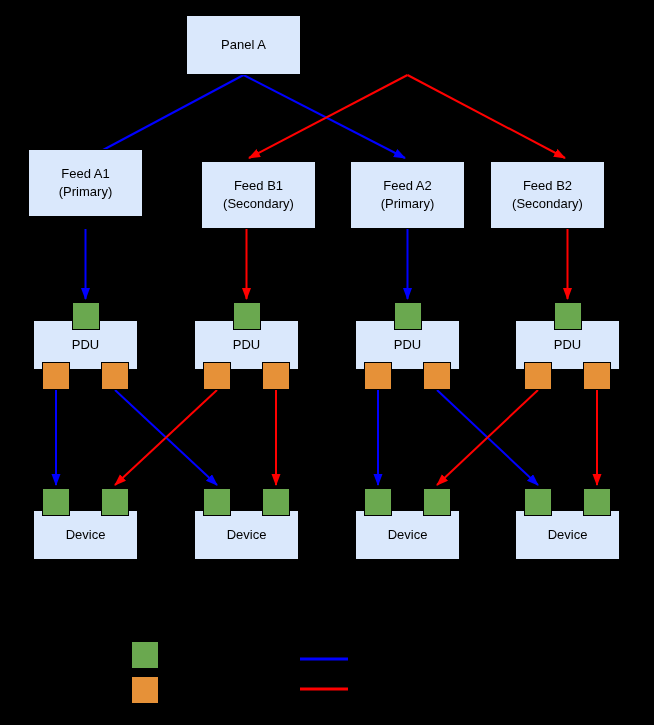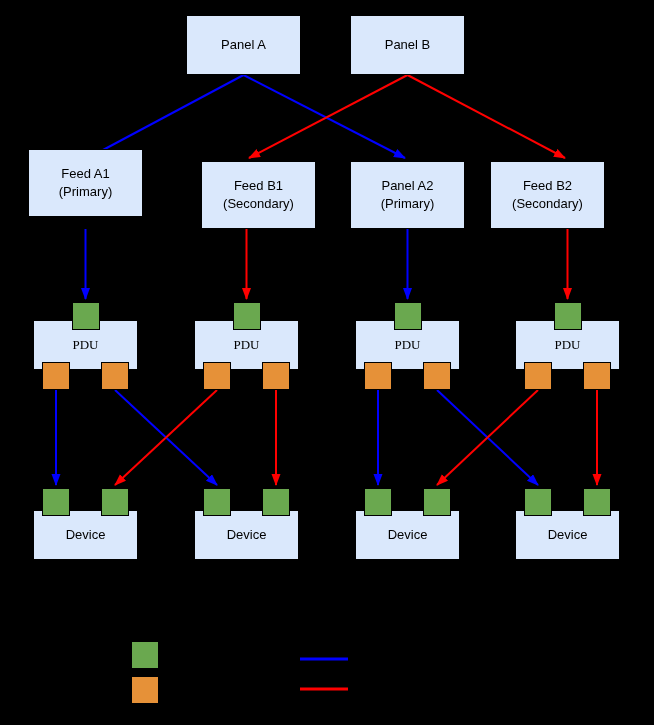--- a/index.html
+++ b/index.html
@@ -25,21 +25,21 @@
     display: flex;
     align-items: center;
     justify-content: center;
     text-align: center;
     color: #000;
     font-size: 13px;
     line-height: 1.35;
   }
   .panel  { width: 115px; height: 60px; }
   .feed   { width: 115px; height: 68px; }
-  .pdu    { width: 105px; height: 50px; font-family: Liberation Serif, serif; }
+  .pdu    { width: 105px; height: 50px; }
   .device { width: 105px; height: 50px; }
   .port {
     position: absolute;
     width: 28px; height: 28px;
     border: 1px solid #000;
     box-sizing: border-box;
   }
   .port.in  { background: #6aa84f; }
   .port.out { background: #e69138; }
   .blue-line { stroke: #0000ff; stroke-width: 2; }
@@ -81,39 +81,36 @@
     <line class="red-line" x1="538" y1="390" x2="437" y2="485" marker-end="url(#arrow-red)"></line>
     <line class="red-line" x1="597" y1="390" x2="597" y2="485" marker-end="url(#arrow-red)"></line>
 
     <line class="blue-line legend-line" x1="300" y1="659" x2="348" y2="659"></line>
     <line class="red-line legend-line" x1="300" y1="689" x2="348" y2="689"></line>
   </svg>
 
   <div class="node panel" style="left:186px;top:15px">
     <span>Panel A</span>
   </div>
-  <div class="node panel" style="left:350px;top:15px">
-    <span>Panel B</span>
-  </div>
 
   <div class="node feed" style="left:28px;top:149px">
     <div>
       <span>Feed A1</span><br>
       <span>(Primary)</span>
     </div>
   </div>
   <div class="node feed" style="left:201px;top:161px">
     <div>
       <span>Feed B1</span><br>
       <span>(Secondary)</span>
     </div>
   </div>
   <div class="node feed" style="left:350px;top:161px">
     <div>
-      <span>Panel A2</span><br>
+      <span>Feed A2</span><br>
       <span>(Primary)</span>
     </div>
   </div>
   <div class="node feed" style="left:490px;top:161px">
     <div>
       <span>Feed B2</span><br>
       <span>(Secondary)</span>
     </div>
   </div>
 

